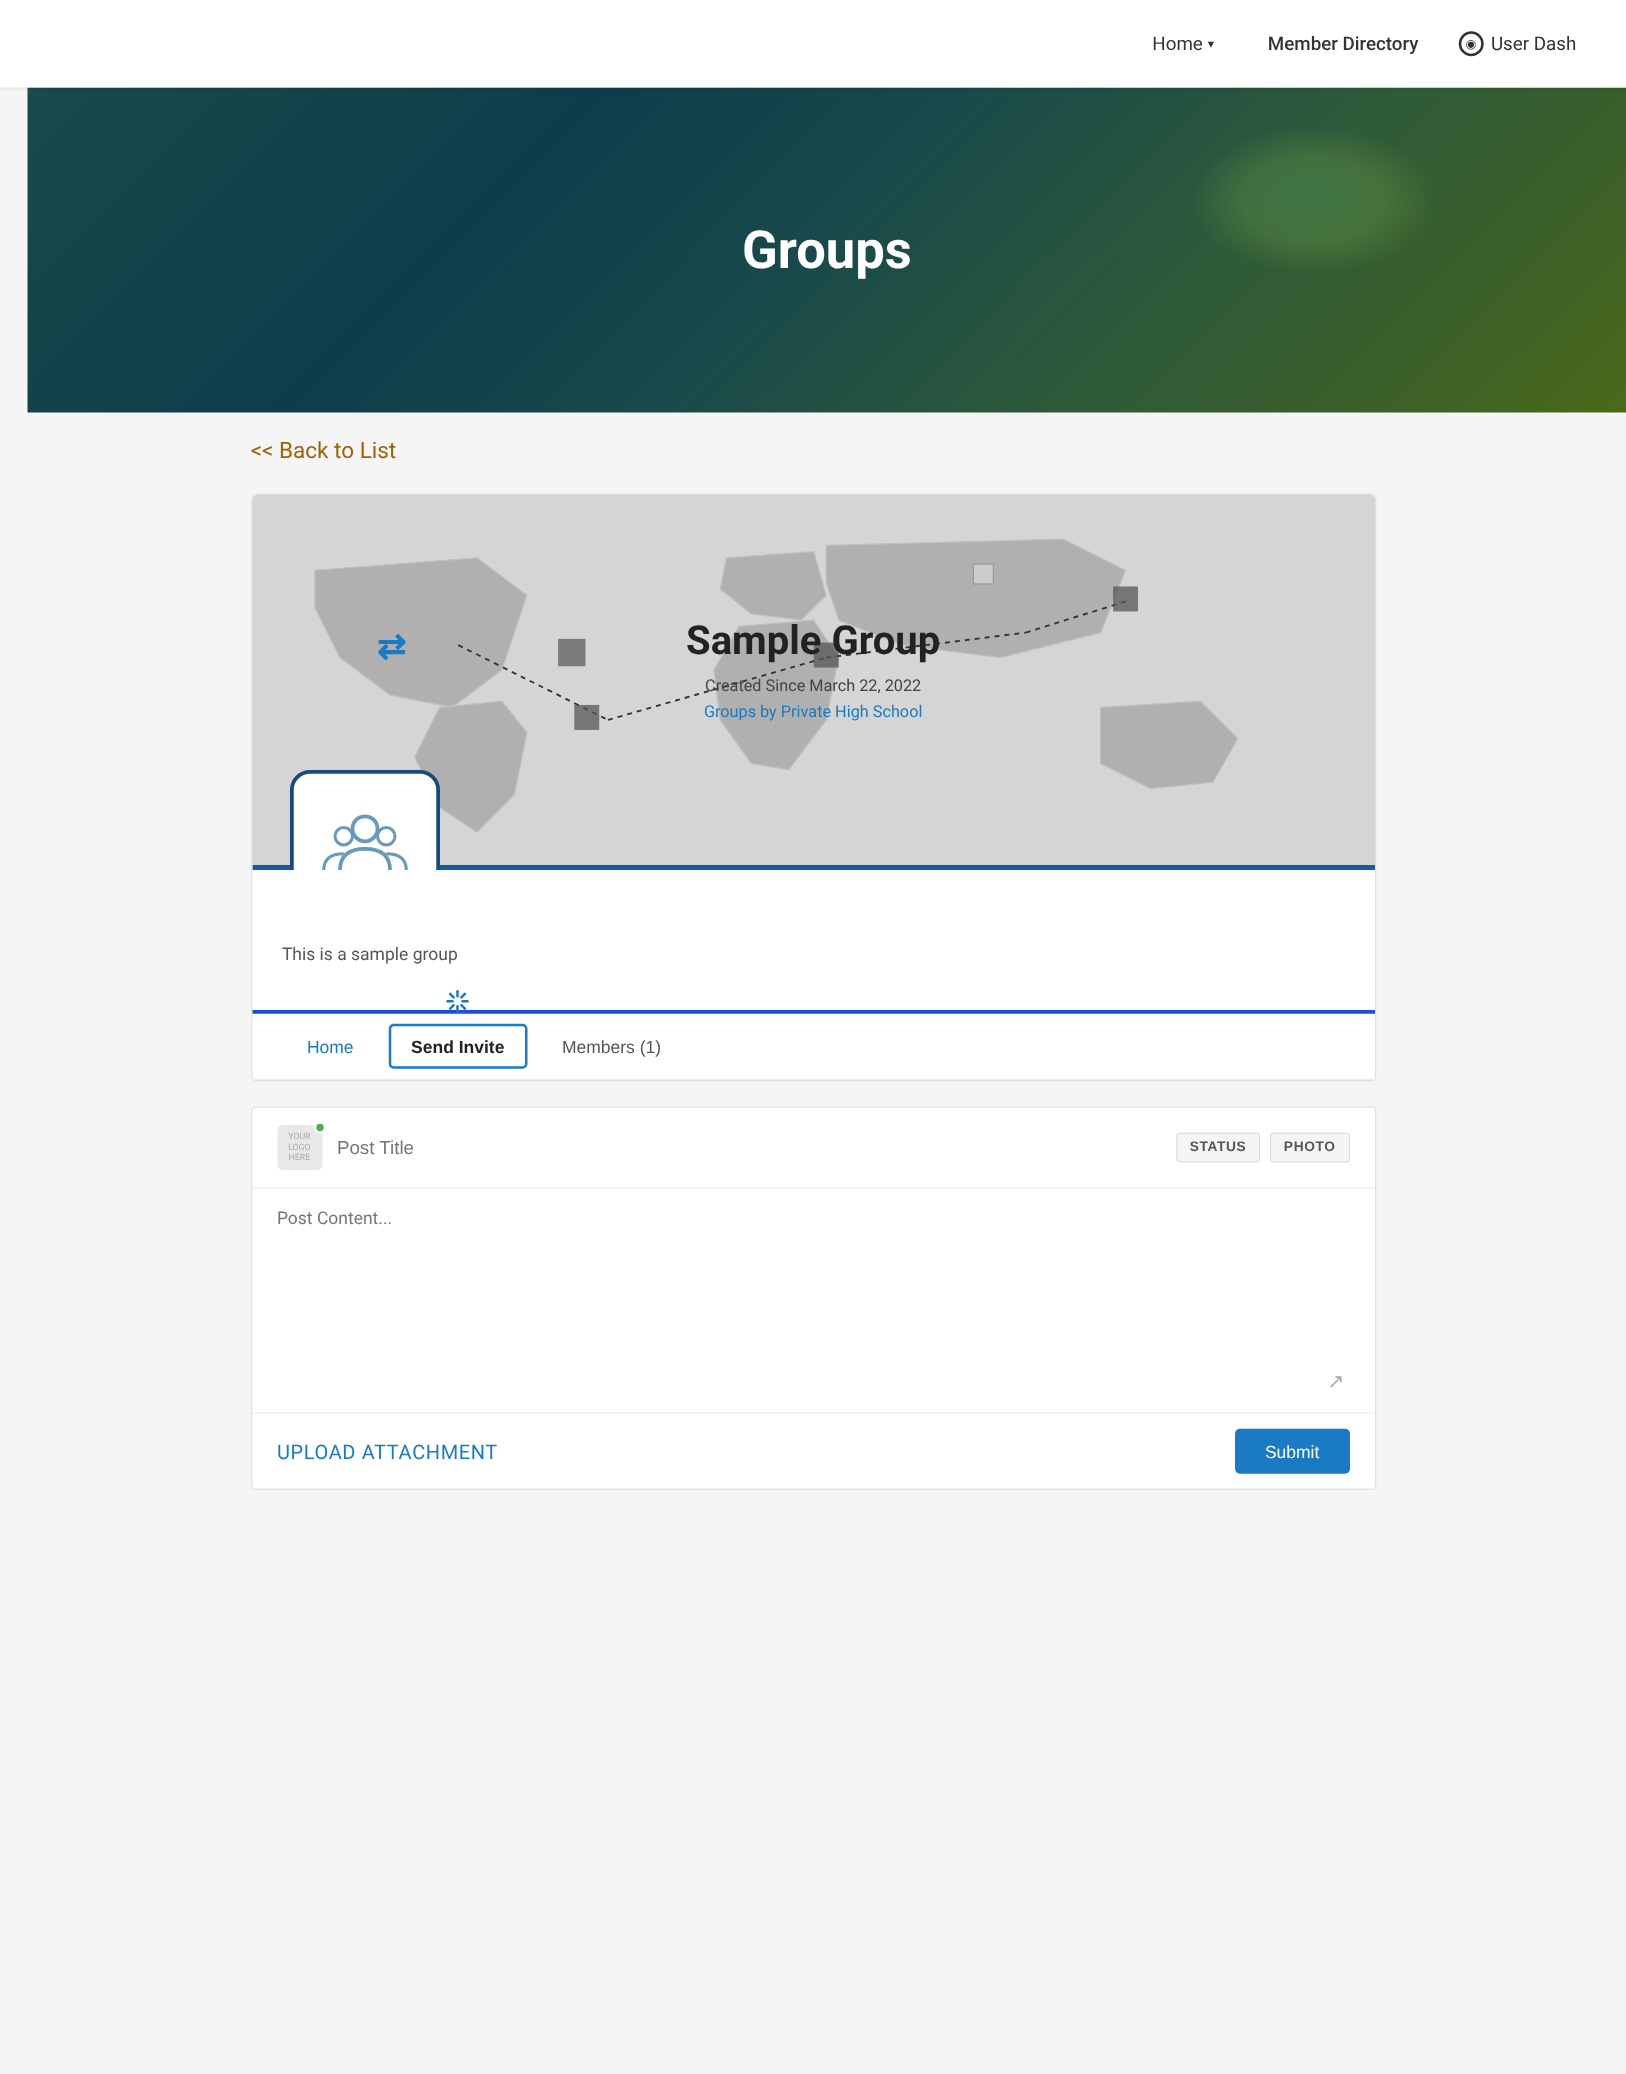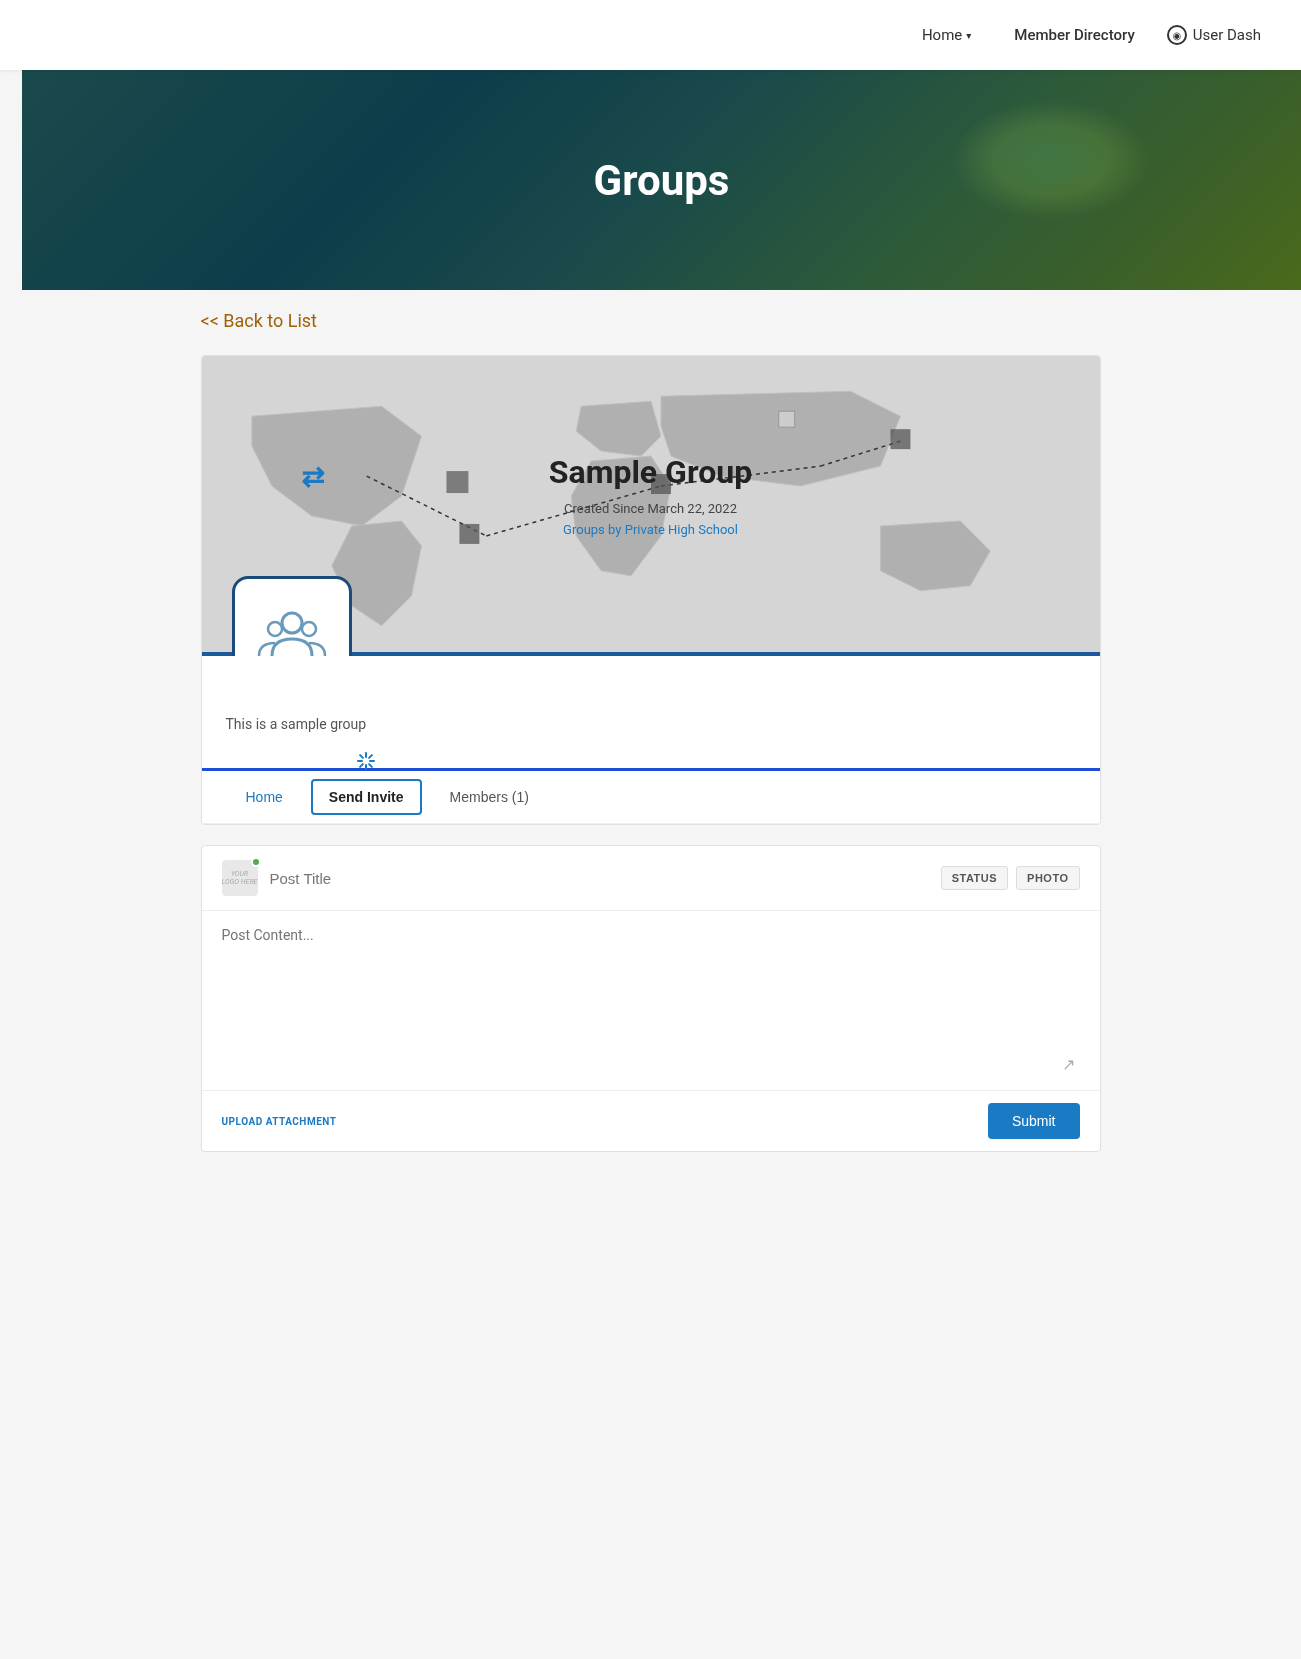--- a/index.html
+++ b/index.html
@@ -27,21 +27,21 @@
       width: 20px; height: 20px;
       border: 2px solid #333;
       border-radius: 50%;
       display: flex; align-items: center; justify-content: center;
       font-size: 10px;
     }
 
     
     .hero {
       background: linear-gradient(135deg, #1a4a4a 0%, #0d3d4a 30%, #1a4a4a 50%, #2d5a3a 70%, #3a5f2a 85%, #4a6a1a 100%);
-      height: 220px;
+      height: 260px;
       display: flex;
       align-items: center;
       justify-content: center;
       position: relative;
       overflow: hidden;
       margin-left: 22px;
     }
     .hero::before {
       content: '';
       position: absolute;
@@ -267,22 +267,22 @@
     }
 
     .post-footer {
       display: flex;
       align-items: center;
       justify-content: space-between;
       padding: 12px 20px;
     }
     .upload-link {
       color: #1a7ac4;
-      font-size: 10px;
-      font-weight: 700;
+      font-size: 16px;
+      font-weight: 400;
       letter-spacing: 0.5px;
       cursor: pointer;
       text-transform: uppercase;
     }
     .submit-btn {
       background: #1a7ac4;
       color: #fff;
       border: none;
       border-radius: 4px;
       padding: 10px 24px;
@@ -406,21 +406,21 @@
     </div>
 
   </div>
 
   
   <div class="post-area">
 
     <div class="post-header">
       <div class="post-avatar">
         <div class="avatar-online-dot"></div>
-        <span style="font-size:7px; color:#aaa; line-height:1.2; text-align:center;font-style:italic;">YOUR
+        <span style="font-size:7px; color:#aaa; line-height:1.2; text-align:center;">YOUR
 LOGO
 HERE</span>
       </div>
       <input class="post-title-input" type="text" placeholder="Post Title" style="">
       <div class="post-type-buttons">
         <button class="post-type-btn">STATUS</button>
         <button class="post-type-btn">PHOTO</button>
       </div>
     </div>
 

